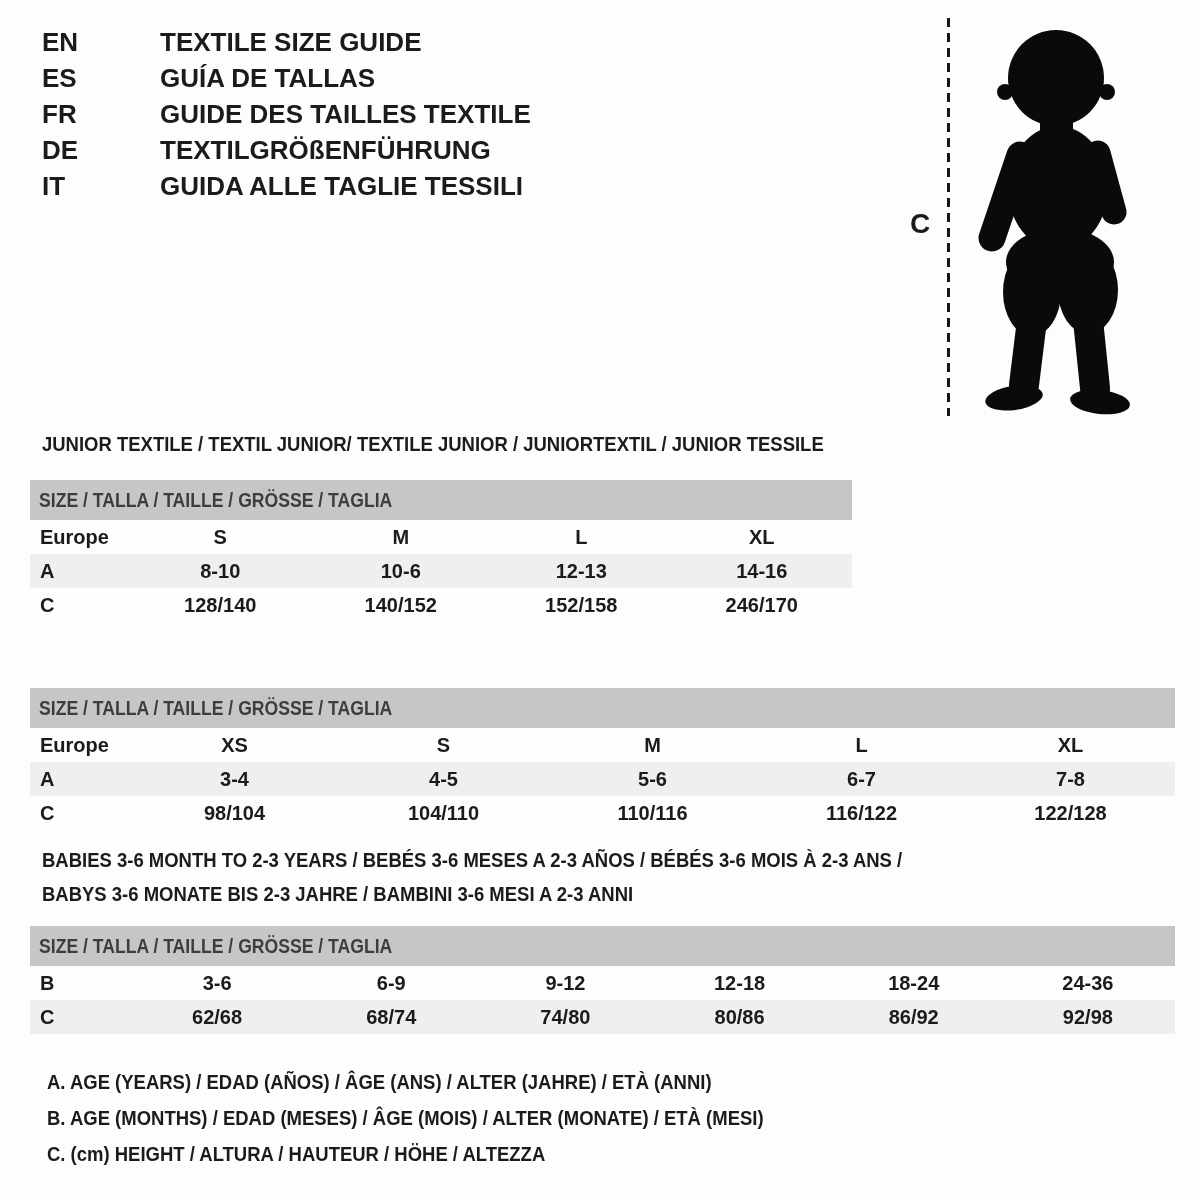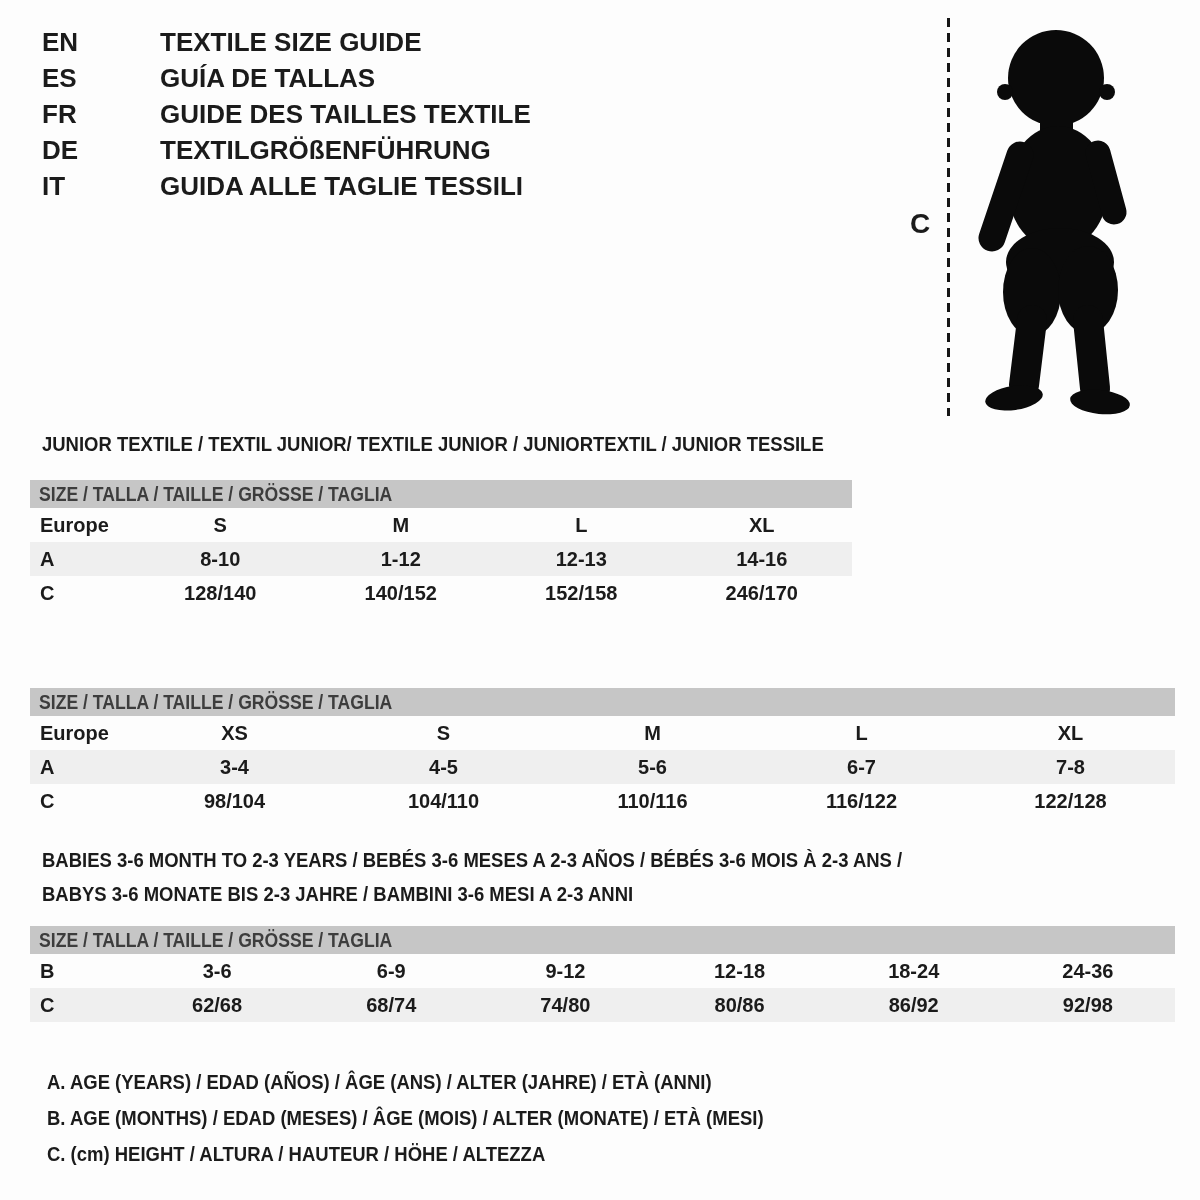--- a/index.html
+++ b/index.html
@@ -26,21 +26,21 @@
   .sil { position:absolute; left:968px; top:20px; }
 
   
   .sec-title { position:absolute; left:42px; font-size:21px; white-space:nowrap; }
   .ssub { font-size:0.6em; vertical-align:-0.2em; }
 
   
   .size-table { position:absolute; border-collapse:collapse; table-layout:fixed; }
   .size-table th.band {
     background:#c6c6c6; color:#3d3d3d; text-align:left;
-    height:28px; padding:0 0 0 9px; font-size:20px; font-weight:bold;
+    height:40px; padding:0 0 0 9px; font-size:20px; font-weight:bold;
   }
   .size-table td { text-align:center; height:34px; padding:0; font-size:20px; font-weight:bold; }
   .size-table td.lbl { text-align:left; padding-left:10px; }
   .r-shade td { background:#efefef; }
   col.col-label { width:100px; }
 
   
   .legend { position:absolute; left:47px; top:1064px; }
   .legend-line { font-size:21px; line-height:36px; }
 </style>
@@ -113,21 +113,21 @@
       <tr>
         <td class="lbl">Europe</td>
         <td>S</td>
         <td>M</td>
         <td>L</td>
         <td>XL</td>
       </tr>
       <tr class="r-shade">
         <td class="lbl">A</td>
         <td>8-10</td>
-        <td>1-12</td>
+        <td>10-6</td>
         <td>12-13</td>
         <td>14-16</td>
       </tr>
       <tr>
         <td class="lbl">C</td>
         <td>128/140</td>
         <td>140/152</td>
         <td>152/158</td>
         <td>246/170</td>
       </tr>

